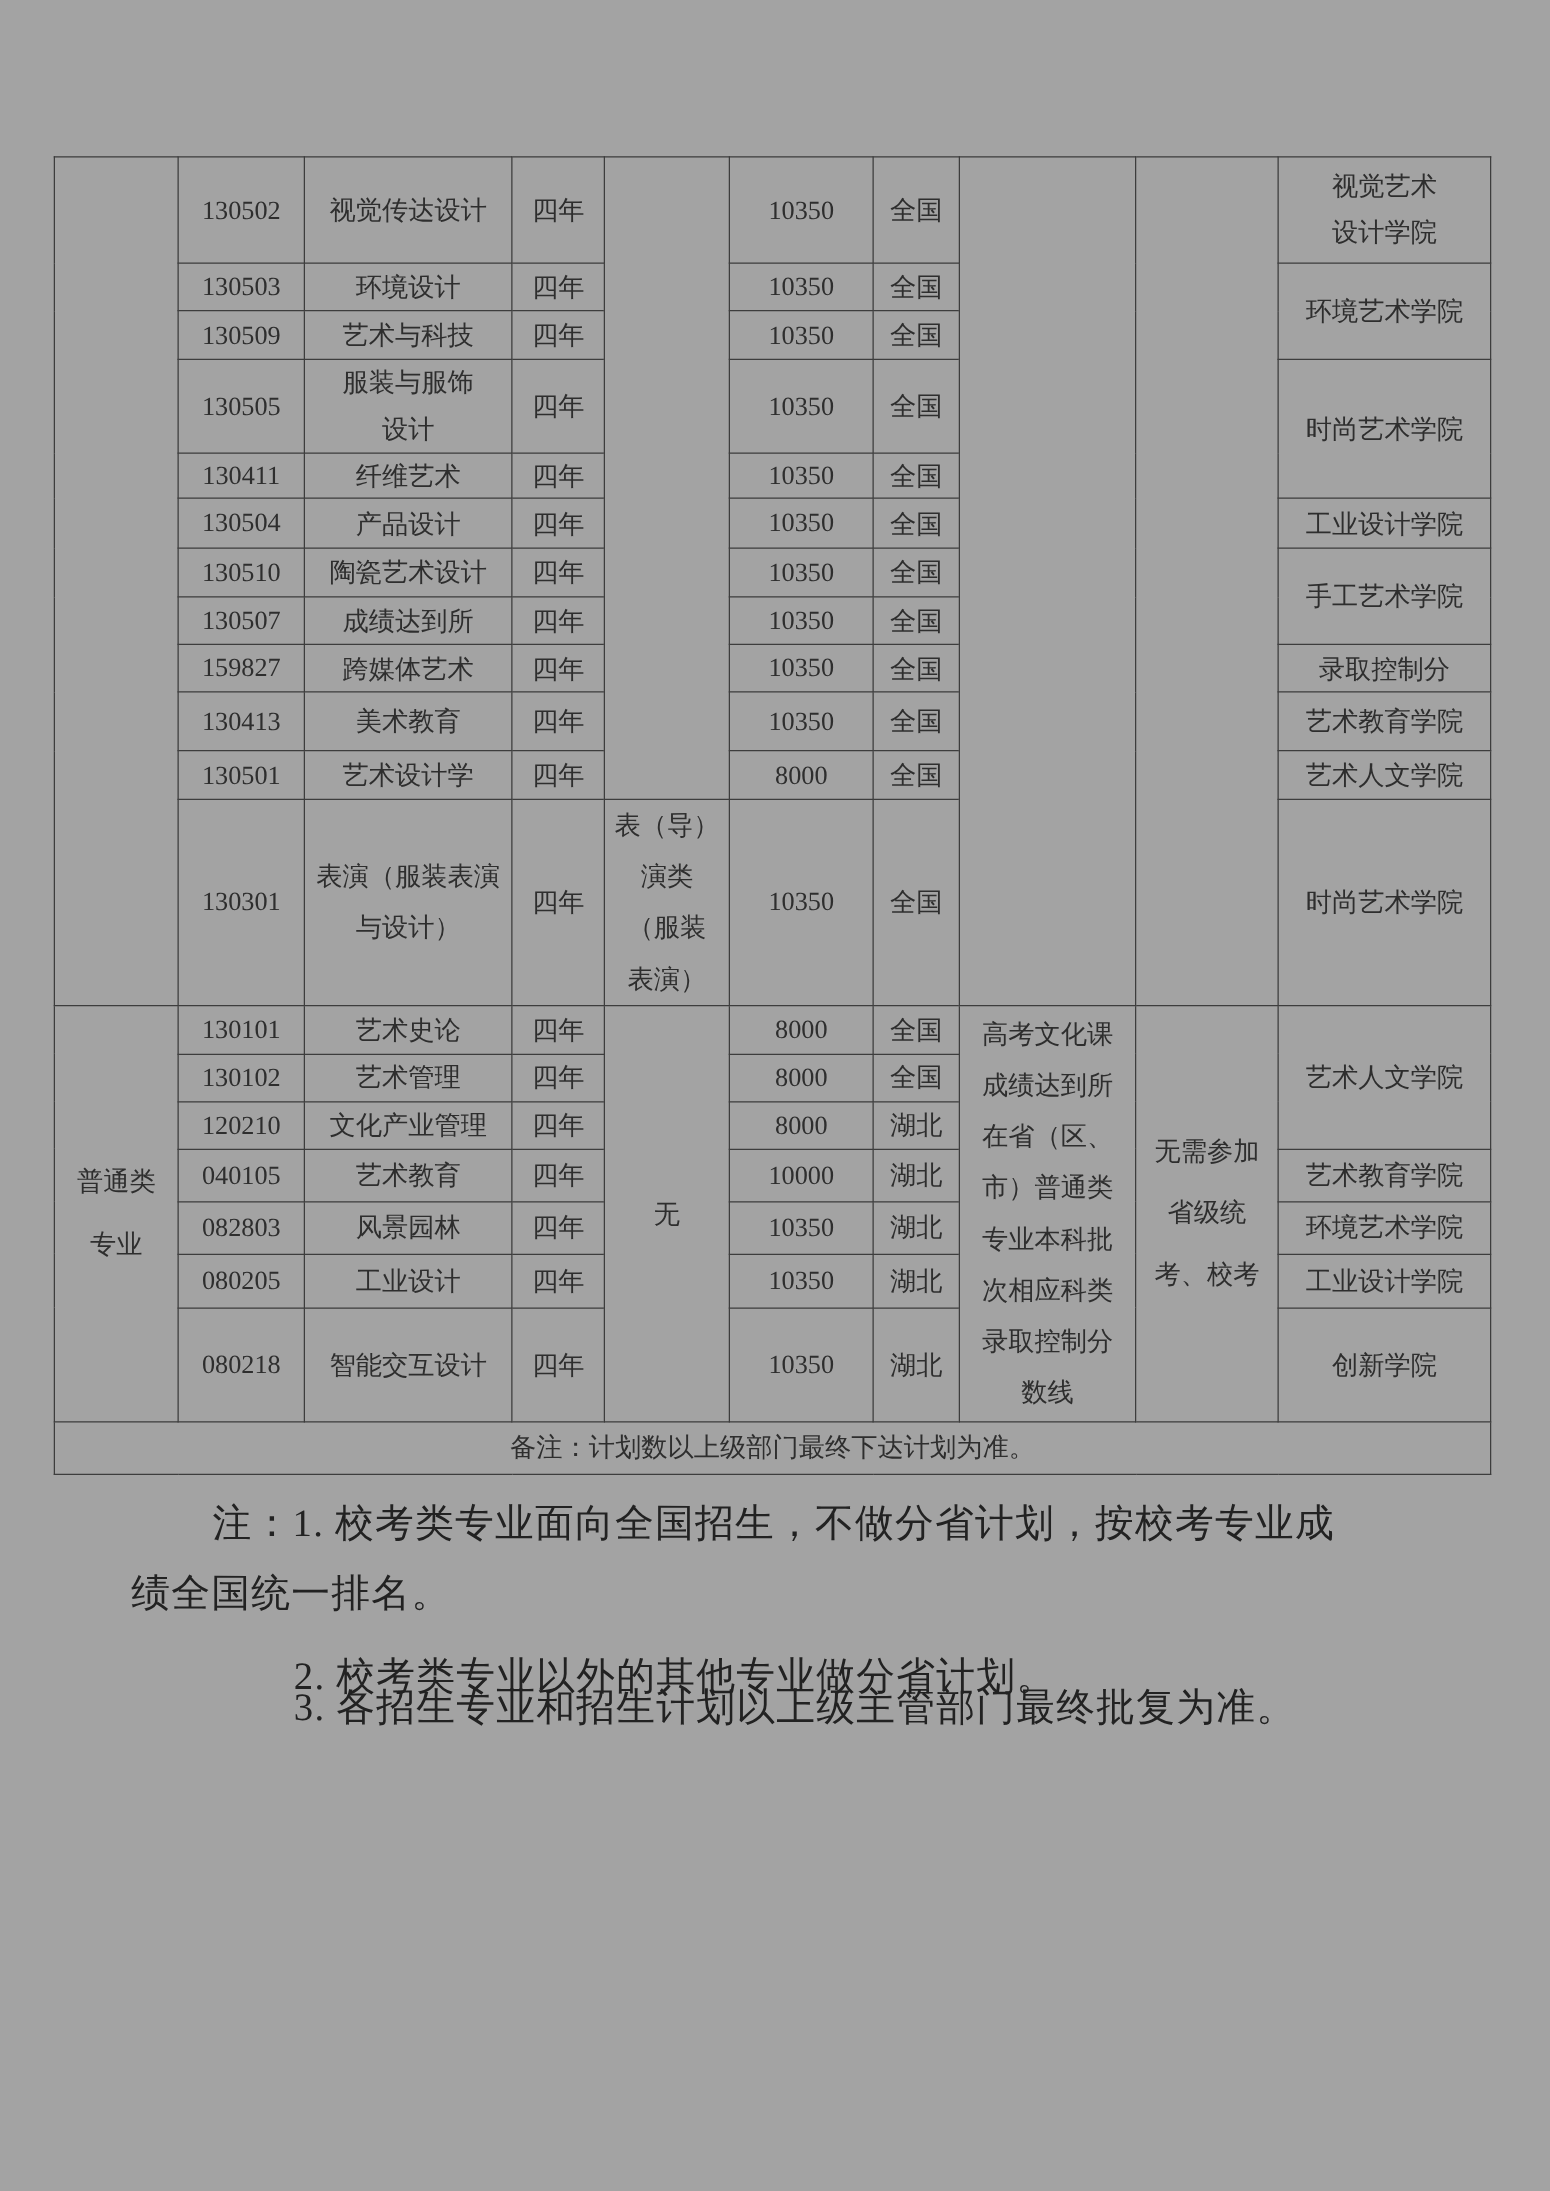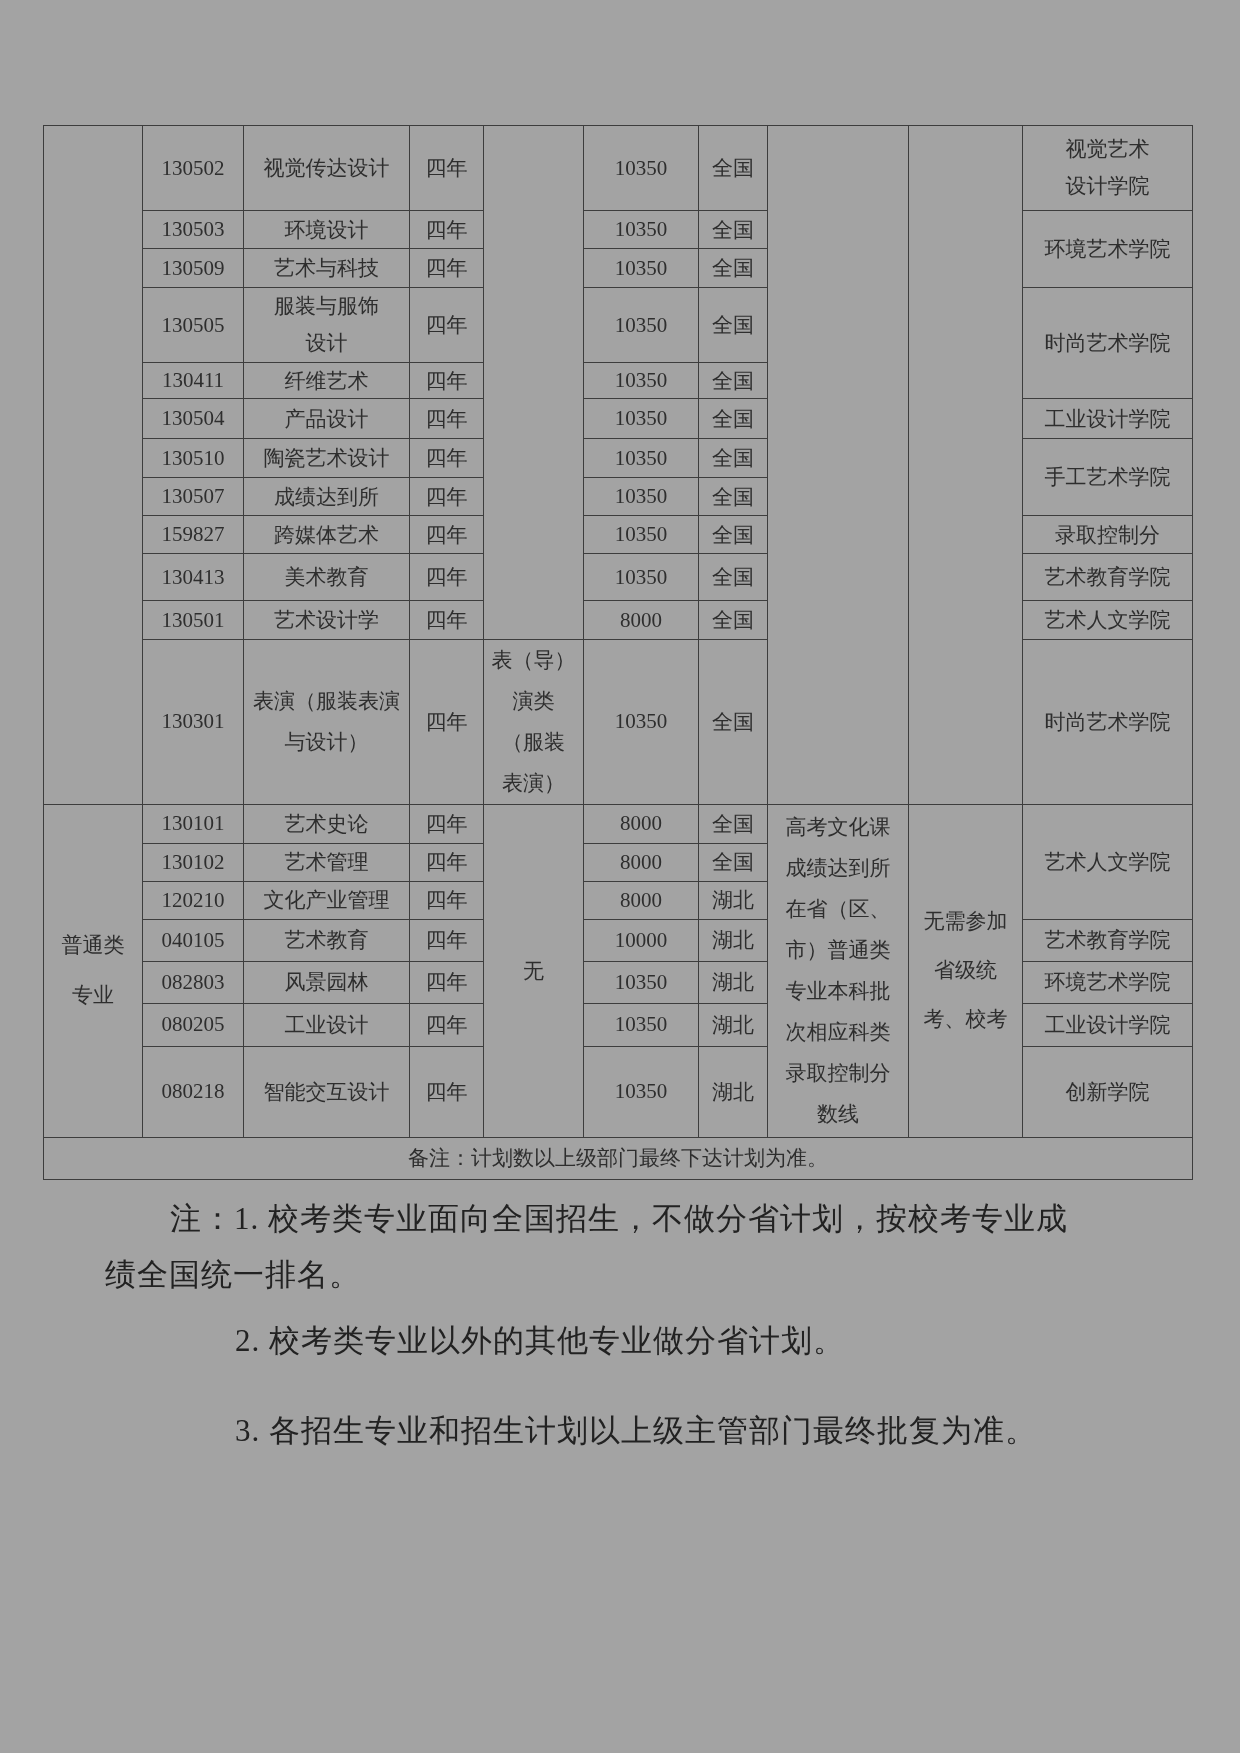--- a/index.html
+++ b/index.html
@@ -35,21 +35,21 @@
   td.remark{
     text-align:left;
     padding:6px 10px 6px 13px;
   }
 
   .notes{position:absolute;left:0;top:0;width:1240px;font-size:31px;color:#222;}
   .note-line{position:absolute;white-space:nowrap;letter-spacing:1px;}
   .note-1{left:170px;top:1198px;}
   .note-2{left:105px;top:1254px;}
   .note-3{left:235px;top:1320px;}
-  .note-4{left:235px;top:1410px;}
+  .note-4{left:235px;top:1345px;}
 </style>
 </head>
 <body>
 
 <div class="page">
 
   <table class="plan">
     <colgroup>
       <col style="width:99px">
         <col style="width:101px">

